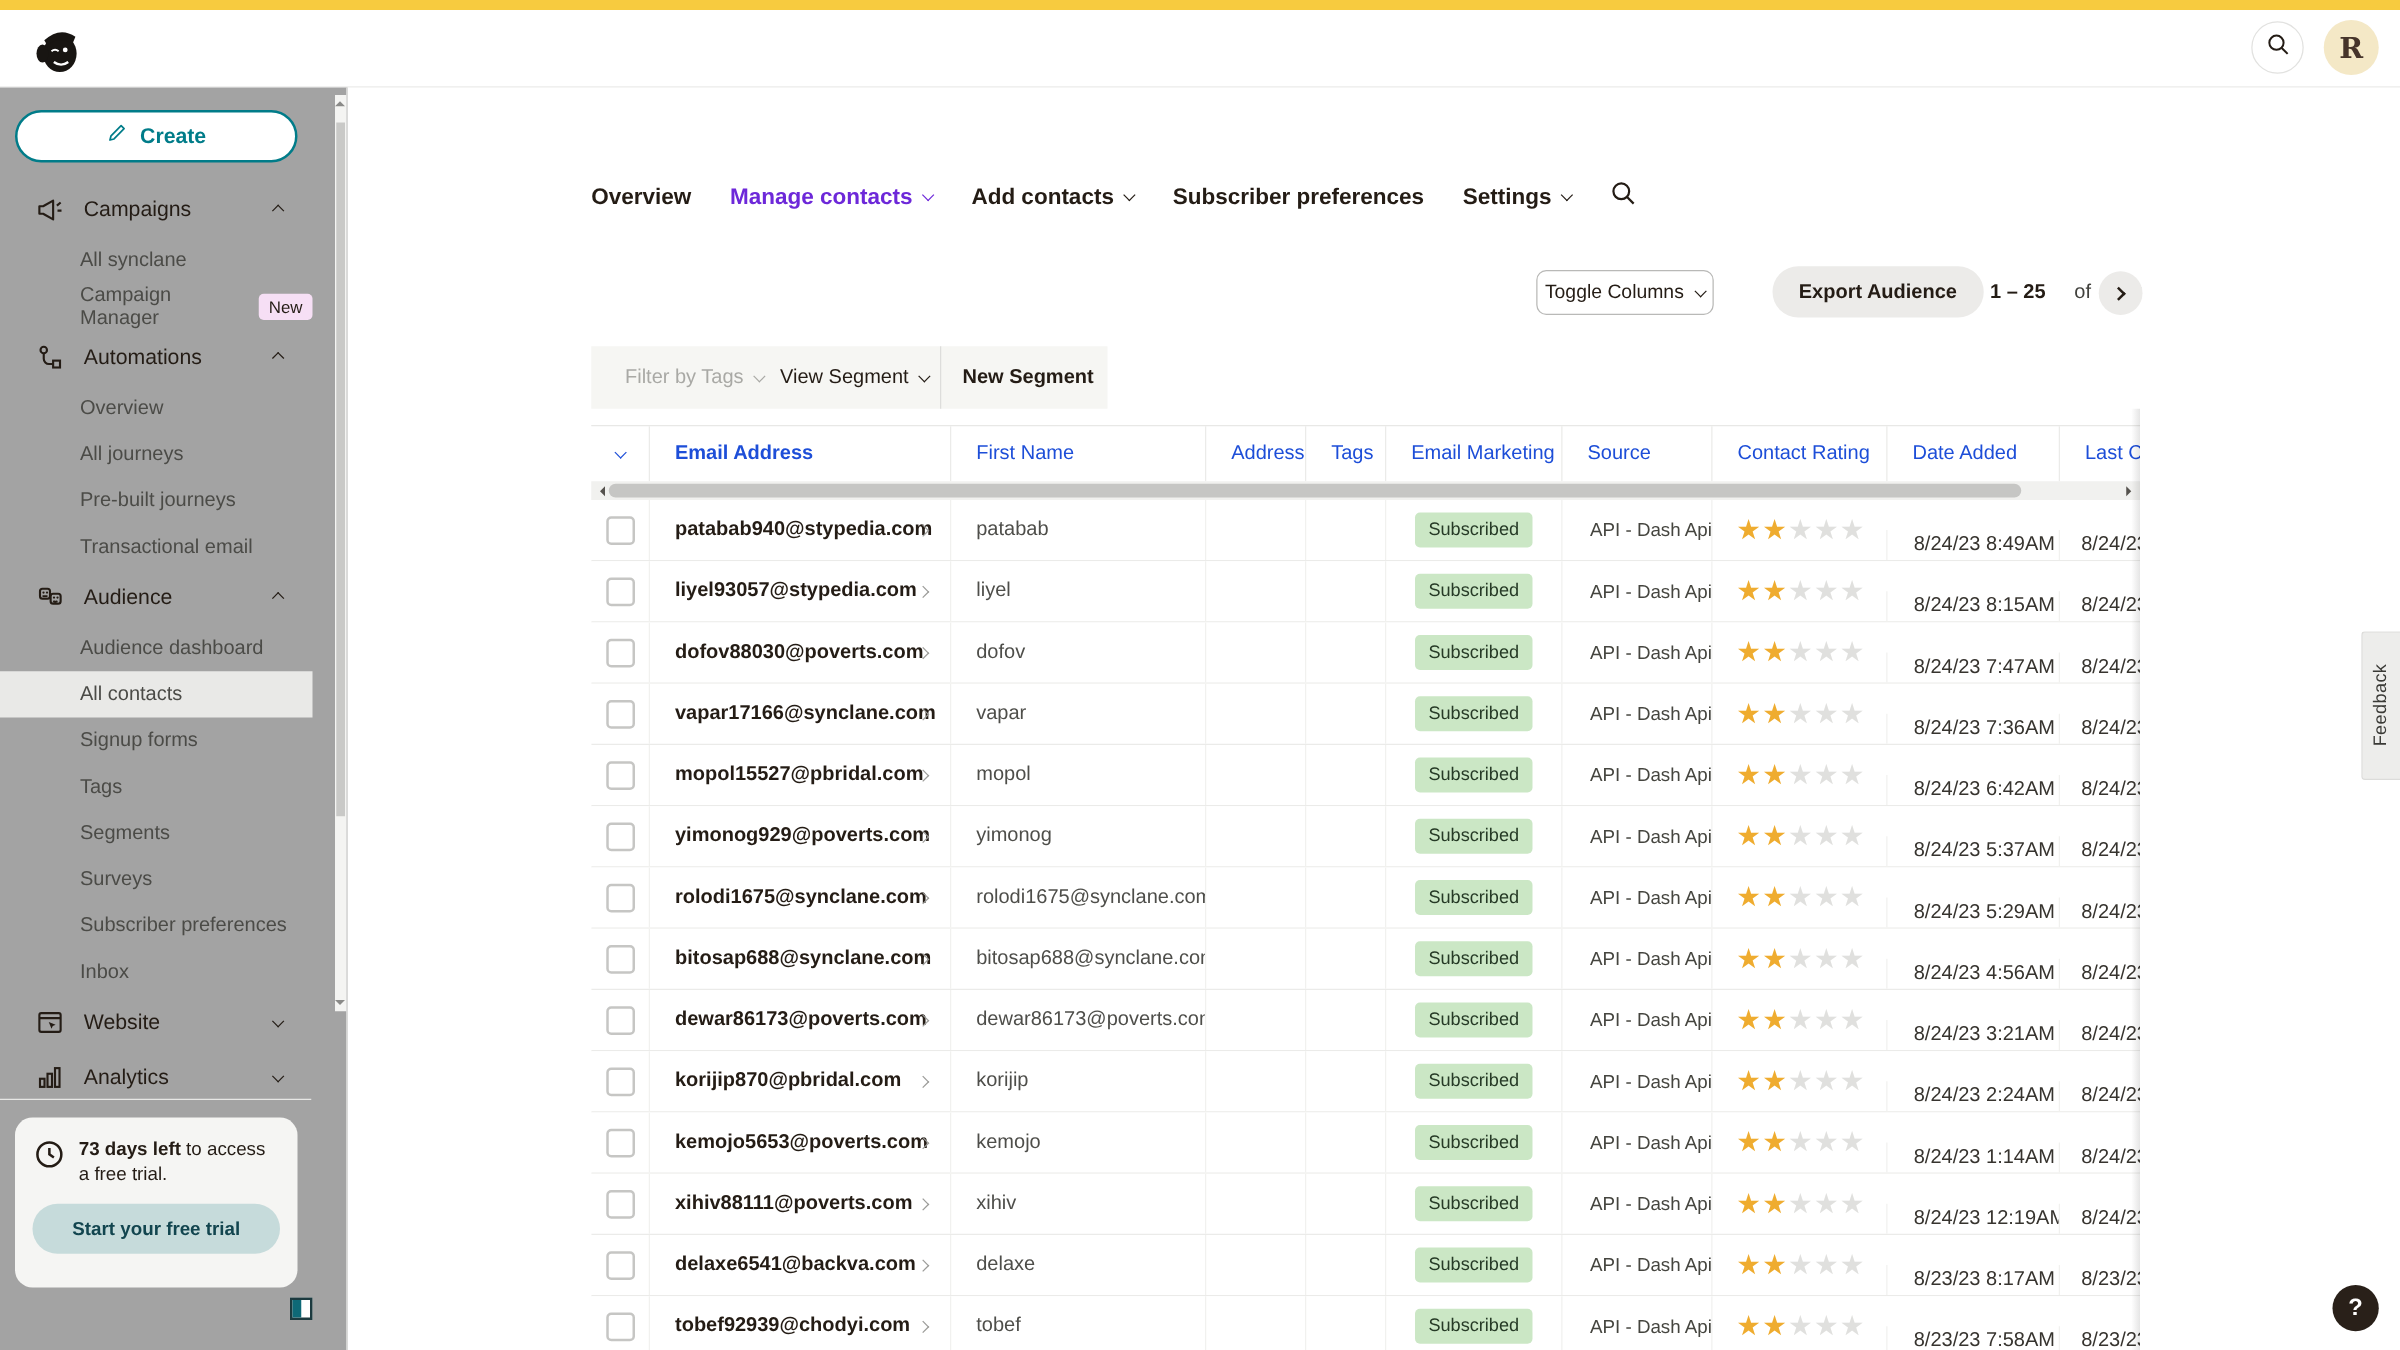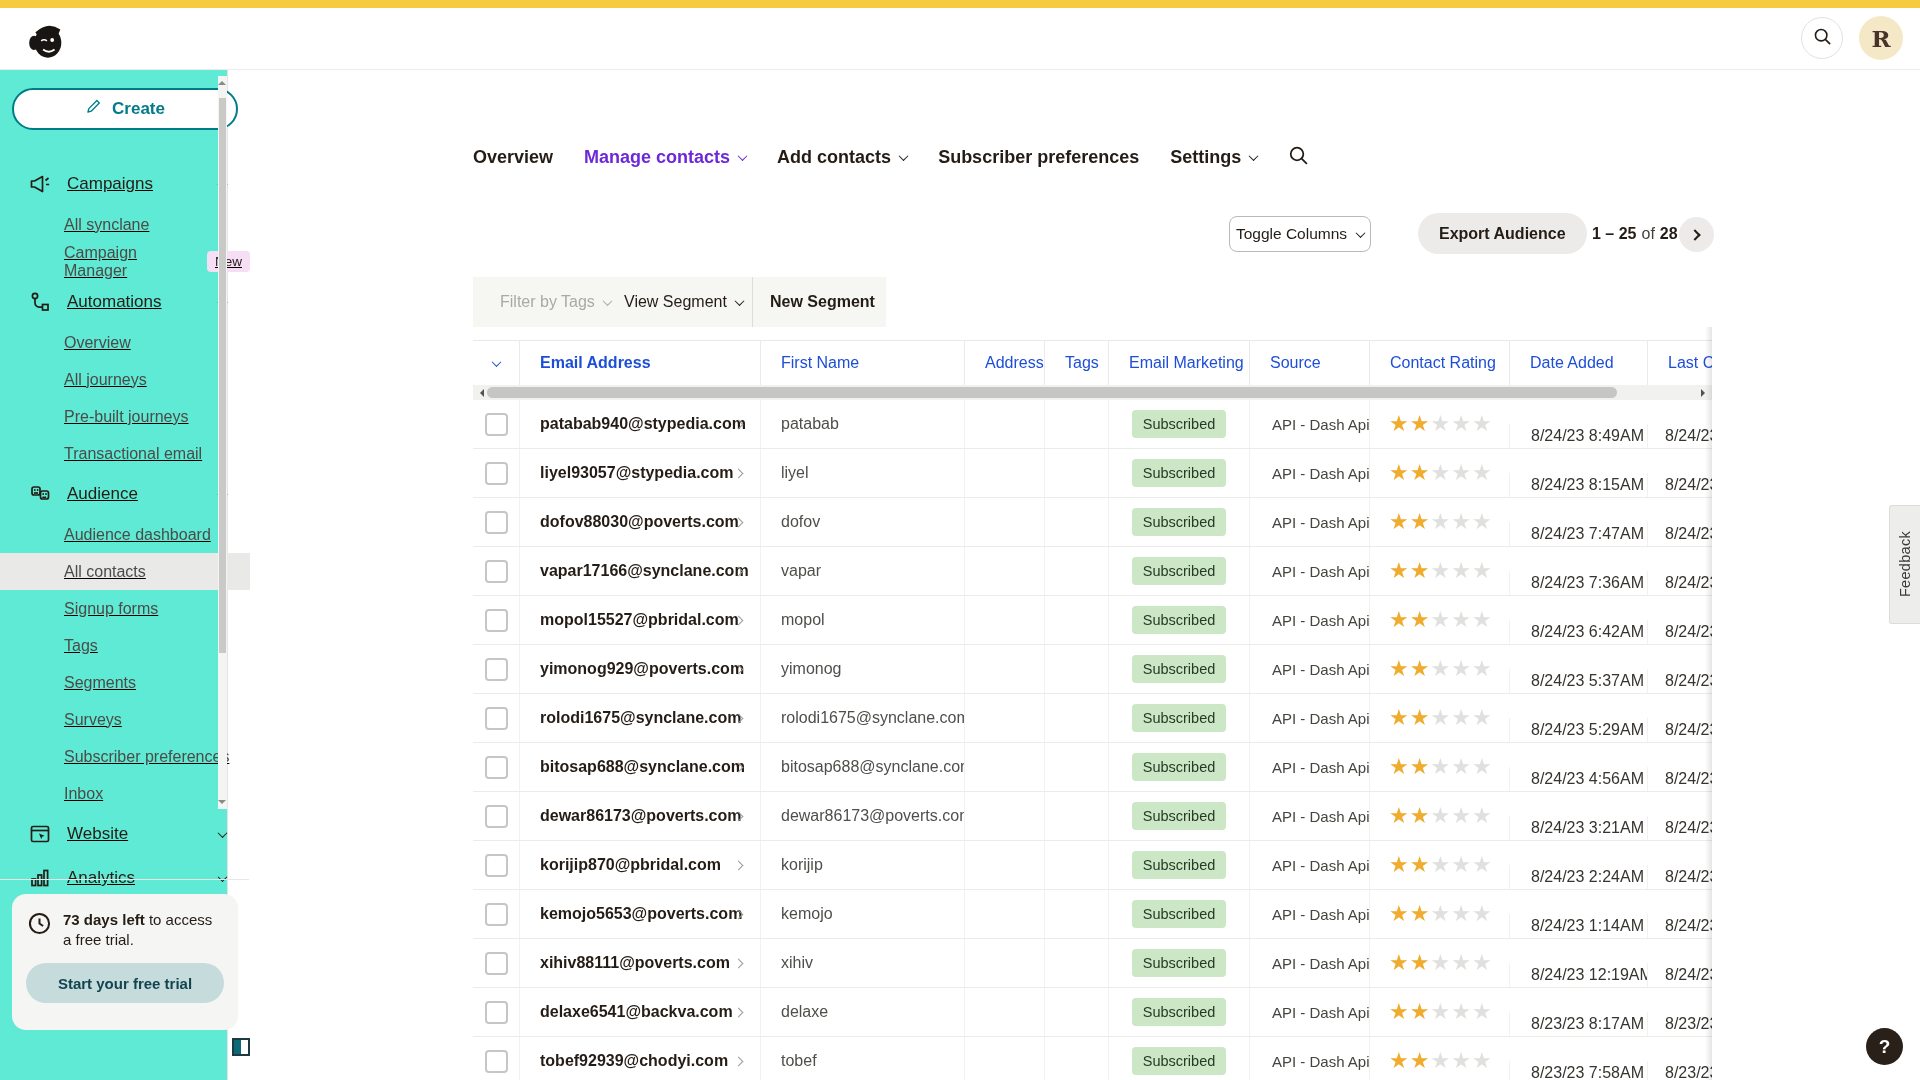--- a/index.html
+++ b/index.html
@@ -10,25 +10,25 @@
   .promo-bar { position: absolute; top:0; left:0; width:100%; height:8px; background:#F7CB3F; }
   .header { position:absolute; top:8px; left:0; width:100%; height:62px; background:#fff; border-bottom:1px solid #ECECEA; }
   .logo { position:absolute; left:22px; top:8px; width:46px; height:46px; cursor:pointer; }
   .hdr-search { position:absolute; top:9px; right:77px; width:42px; height:42px; border-radius:50%;
     border:1px solid #E2E2E0; background:#fff; display:flex; align-items:center; justify-content:center; }
   .avatar { position:absolute; top:8px; right:17px; width:44px; height:44px; border-radius:50%;
     background:#F4E8C6; display:flex; align-items:center; justify-content:center;
     font-family:"DejaVu Serif", serif; font-weight:700; font-size:23px; color:#46342A; }
 
   
-  .sidebar { position:absolute; top:70px; left:0; width:228px; height:1010px; background:#5eead4; border-right:1px solid #E4E4E2; }
+  .sidebar { position:absolute; top:70px; left:0; width:278px; height:1010px; background:#a3a3a3; border-right:1px solid #E4E4E2; }
   .create-btn { position:absolute; top:18px; left:12px; width:226px; height:42px; border:2px solid #007C89;
     border-radius:22px; background:#fff; color:#007C89; font-weight:700; font-size:17px;
     display:flex; align-items:center; justify-content:center; gap:10px; cursor:pointer; }
-  .nav { position:absolute; top:92px; left:0; width:250px;text-decoration:underline; }
+  .nav { position:absolute; top:76px; left:0; width:250px; }
   .nav-section { height:44px; display:flex; align-items:center; padding:0 24px 0 28px; gap:15px;
     font-size:17px; color:#241C15; cursor:pointer; }
   .nav-section .nav-label { flex:1; }
   .nav-icon { width:24px; height:24px; color:#241C15; flex:0 0 24px; }
   .nav-icon svg { width:24px; height:24px; display:block; }
   .nav-item { height:37px; display:flex; align-items:center; padding-left:64px; gap:10px;
     font-size:16px; color:#4B4B47; cursor:pointer; }
   .nav-item.active { background:#E9E9E7; }
   .new-badge { background:#F6DFF5; color:#241C15; font-size:13.5px; padding:3px 8px; border-radius:4px; }
 
@@ -57,21 +57,21 @@
   .tabs { position:absolute; left:473px; top:139px; height:36px; display:flex; gap:31px; align-items:center; }
   .tab { display:flex; align-items:center; gap:9px; font-size:18px; font-weight:700; color:#241C15; cursor:pointer; }
   .tab.active { color:#6d28d9; }
   .tab-search { display:flex; align-items:center; cursor:pointer; }
 
   .toggle-columns { position:absolute; left:1229px; top:216px; width:142px; height:36px; border:1px solid #B9B9B7;
     border-radius:8px; background:#fff; display:flex; align-items:center; justify-content:center; gap:10px;
     font-size:15.5px; color:#241C15; cursor:pointer; }
   .export-btn { position:absolute; left:1418px; top:213px; height:41px; padding:0 21px; border:none; border-radius:21px;
     background:#ECEBE9; font-weight:700; font-size:16px; color:#241C15; cursor:pointer; font-family:inherit; }
-  .pagination { position:absolute; left:1592px; top:216px; height:36px; display:flex; align-items:center; gap:5px;
+  .pagination { position:absolute; left:1592px; top:216px; height:36px; display:flex; align-items:center; gap:23px;
     font-size:16px; color:#241C15; }
   .pagination .bold { font-weight:700; }
   .pagination .of { color:#41413D; }
   .next-btn { position:absolute; left:1679px; top:217px; width:35px; height:35px; border-radius:50%; background:#ECEBE9;
     display:flex; align-items:center; justify-content:center; color:#241C15; cursor:pointer; }
   .next-btn .chv { margin-left:-3px; }
 
   .filter-bar { position:absolute; left:473px; top:277px; width:413px; height:50px; background:#F6F6F3; }
   .filter-bar > * { position:absolute; top:0; height:50px; display:flex; align-items:center; gap:9px; font-size:16px; }
   .f-tags { left:27px; color:#A9A9A5; cursor:pointer; }

